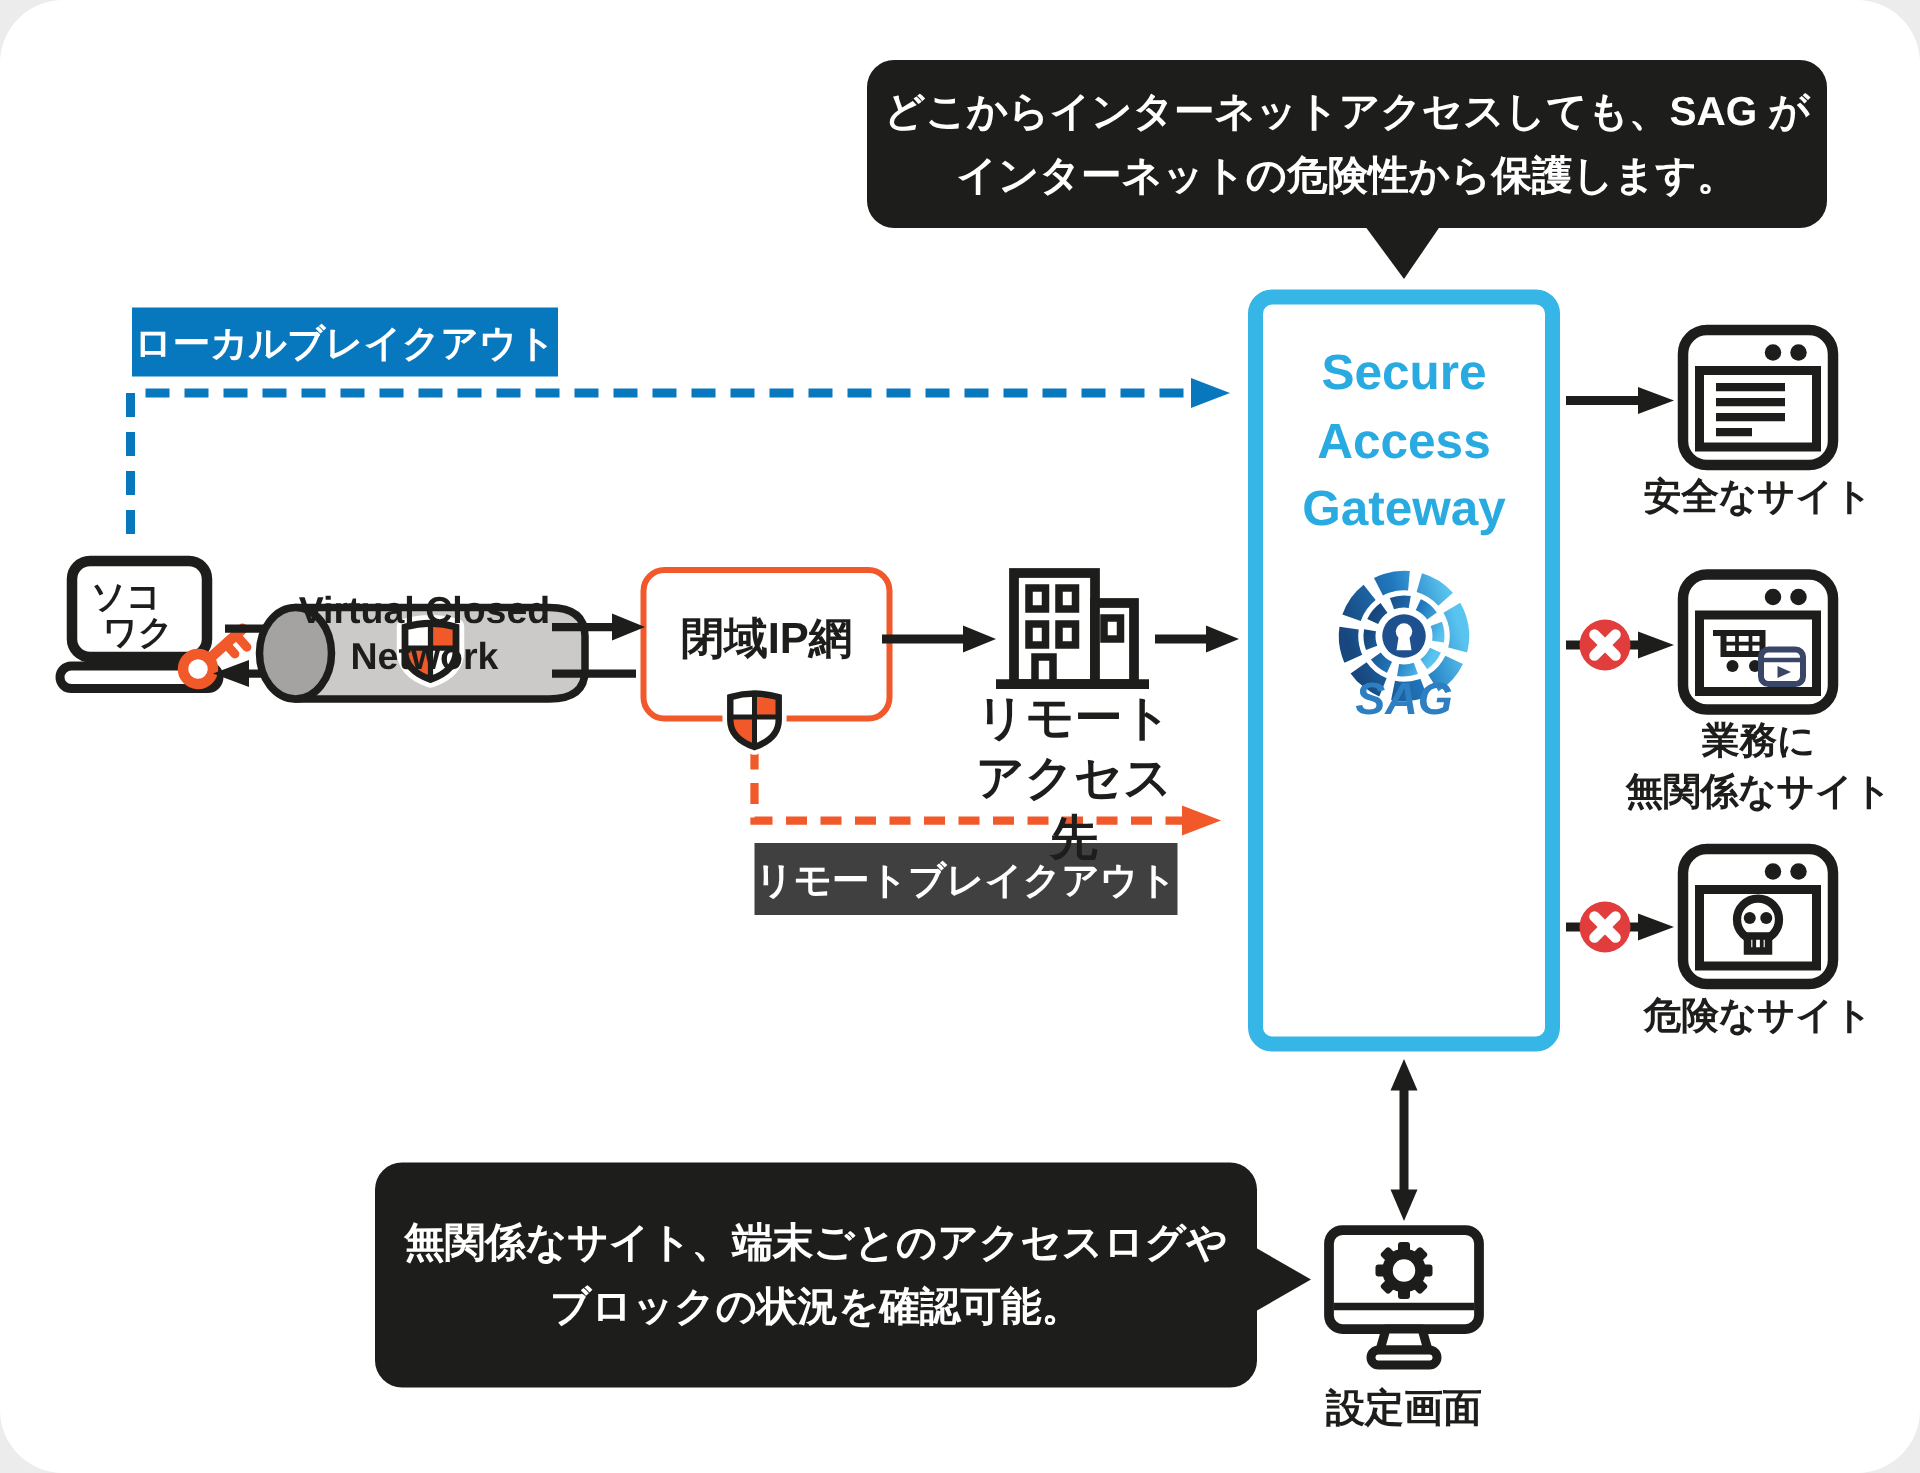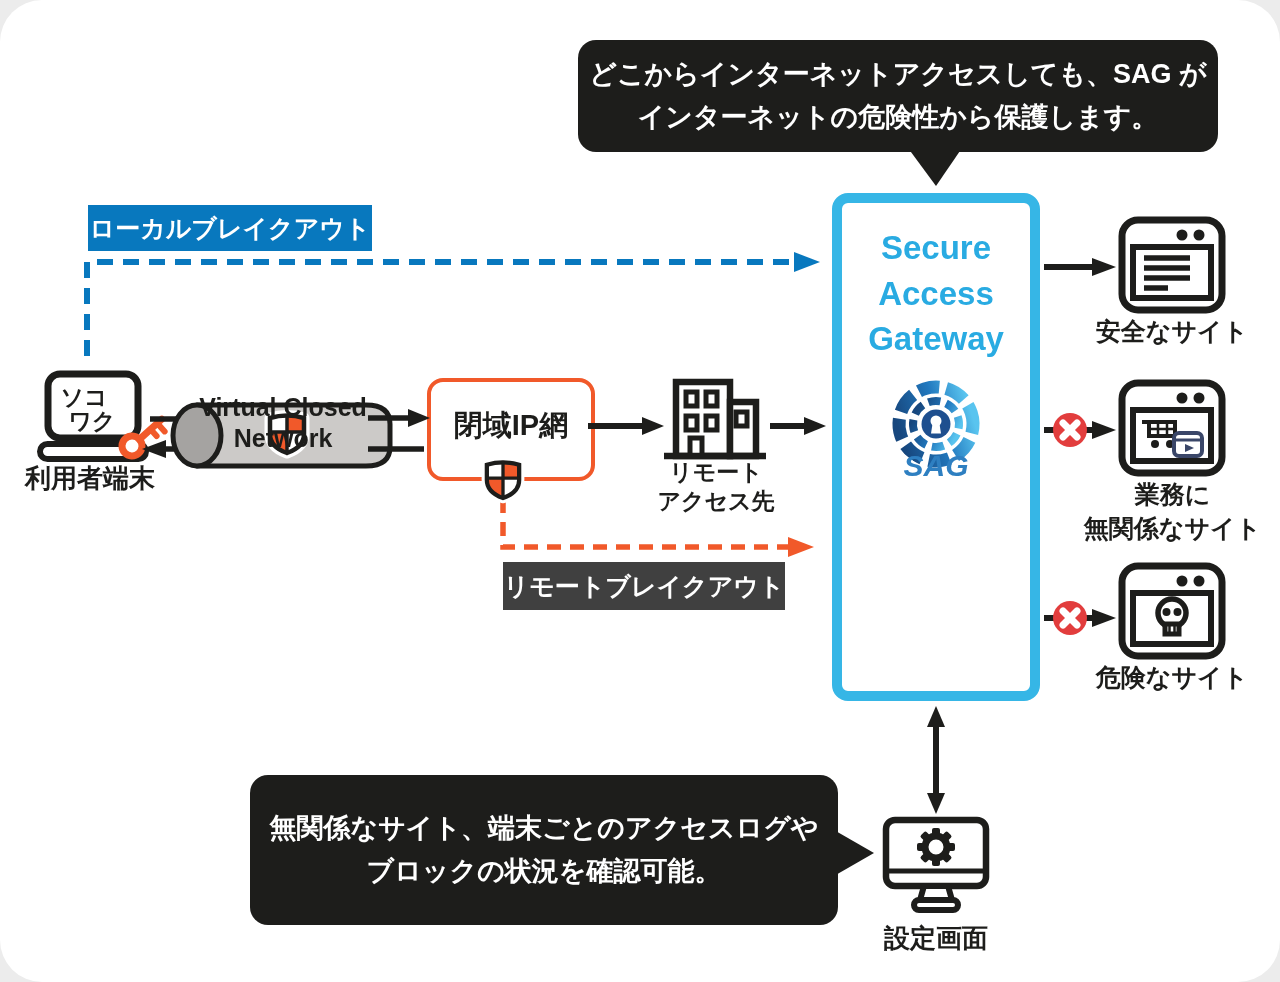--- a/index.html
+++ b/index.html
@@ -249,23 +249,22 @@
   <div class="abs badge badge-blue" style="left:88px;top:205px;width:284px;height:46px;font-size:25px;">
     <span>ローカルブレイクアウト</span>
   </div>
 
   <div class="abs badge badge-orange" style="left:503px;top:562px;width:282px;height:48px;font-size:25px;">
     <span>リモートブレイクアウト</span>
   </div>
 
   <div class="abs lbl" style="left:158px;top:392px;width:250px;font-size:25px;">Virtual Closed Network</div>
 
-  <div class="abs lbl" style="left:5px;top:462px;width:170px;font-size:26px;">利用者端末</div>
-
-  <div class="abs lbl" style="left:646px;top:458px;width:140px;font-size:23px;">
+
+  <div class="abs lbl" style="left:646px;top:458px;width:140px;font-size:32px;">
     <span>リモート</span><br>
     <span>アクセス先</span>
   </div>
 
   <div class="abs lbl" style="left:1087px;top:316px;width:170px;font-size:25px;">安全なサイト</div>
 
   <div class="abs lbl" style="left:1080px;top:478px;width:185px;font-size:25px;line-height:1.35;">
     <span>業務に</span><br>
     <span>無関係なサイト</span>
   </div>

